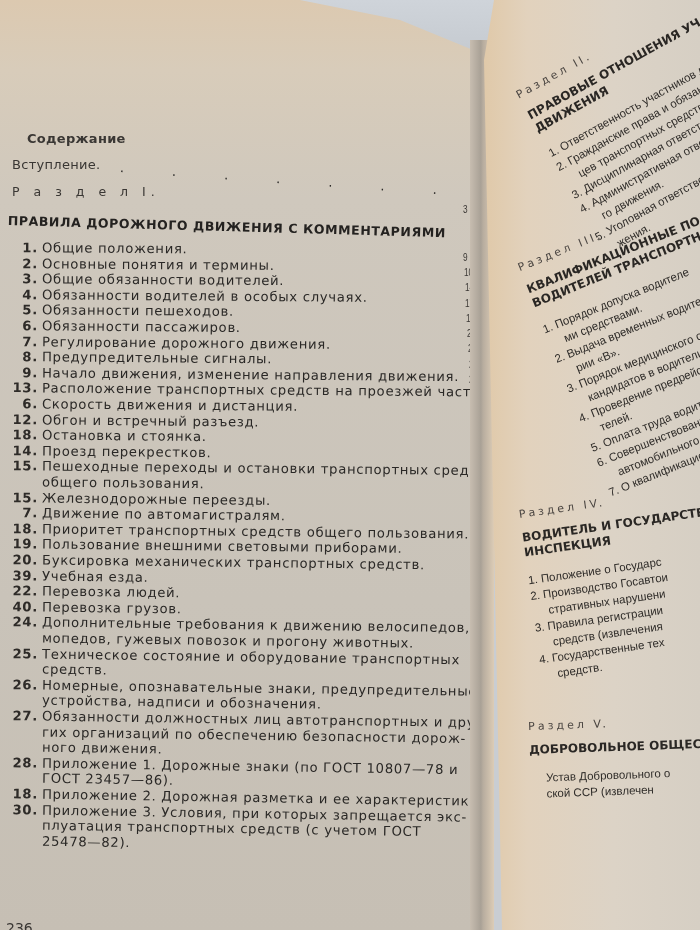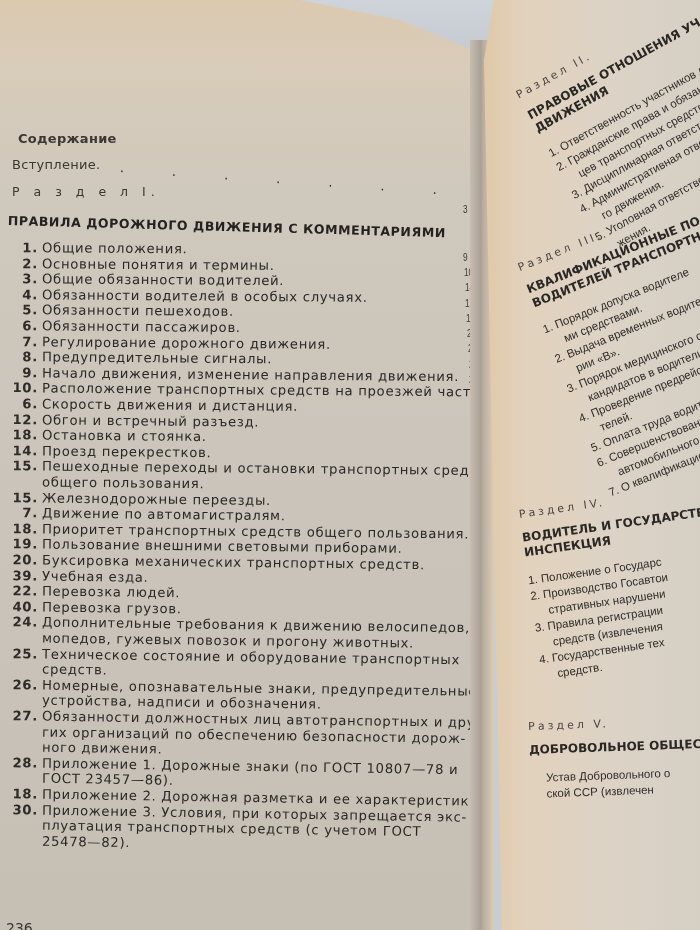--- a/index.html
+++ b/index.html
@@ -17,21 +17,21 @@
     }
     .gutter {
       position: absolute; left: 470px; top: 40px; width: 24px; height: 890px;
       background: linear-gradient(90deg, #c7bdb0 0%, #a9a196 45%, #b8ad9f 55%, #dcccb6 100%);
     }
     .right-page {
       position: absolute; left: 484px; top: 0; width: 216px; height: 930px;
       background: linear-gradient(90deg, #e0c9a9 0%, #e2d2bd 20%, #dcd3c6 60%, #d6cfc4 100%);
       clip-path: polygon(10px 0, 216px 0, 216px 930px, 18px 930px, 0 60px);
     }
-    .toc-heading { position: absolute; left: 18px; top: 131px; font-size: 13px; font-weight: bold; letter-spacing: 0.3px; color: #3a3734; }
+    .toc-heading { position: absolute; left: 27px; top: 131px; font-size: 13px; font-weight: bold; letter-spacing: 0.3px; color: #3a3734; }
     .intro-row { position: absolute; left: 12px; top: 157px; font-size: 13px; color: #3a3734; letter-spacing: 0.3px; }
     .dots-row { position: absolute; font-size: 13px; letter-spacing: 22px; color: #2a2826; white-space: nowrap; }
     .section-label { position: absolute; left: 12px; top: 184px; font-size: 12.5px; letter-spacing: 5px; color: #3a3734; }
     .page-no { position: absolute; font-family: "Liberation Sans Narrow","Liberation Sans", sans-serif; font-size: 11px; color: #3a3734; transform: scaleX(0.75); transform-origin: left; }
     .section-title {
       position: absolute; left: 8px; top: 213px; font-size: 12.5px; font-weight: bold; letter-spacing: 0.6px;
       white-space: nowrap; transform: rotate(1.6deg); transform-origin: left top; color: #242220;
     }
     .toc-list { position: absolute; left: 0; top: 240px; width: 480px; }
     .toc-line {
@@ -75,21 +75,21 @@
       <div class="toc-line" style="top: 62.4px; transform: rotate(0.46deg);"><span class="toc-num">5.</span><span>Обязанности пешеходов.</span></div>
       <div class="page-no" style="left: 466.2px; top: 71.8px;">18</div>
       <div class="toc-line" style="top: 78px; transform: rotate(0.475deg);"><span class="toc-num">6.</span><span>Обязанности пассажиров.</span></div>
       <div class="page-no" style="left: 467px; top: 87.1px;">20</div>
       <div class="toc-line" style="top: 93.6px; transform: rotate(0.49deg);"><span class="toc-num">7.</span><span>Регулирование дорожного движения.</span></div>
       <div class="page-no" style="left: 467.8px; top: 102.4px;">21</div>
       <div class="toc-line" style="top: 109.2px; transform: rotate(0.505deg);"><span class="toc-num">8.</span><span>Предупредительные сигналы.</span></div>
       <div class="page-no" style="left: 468.6px; top: 117.7px;">24</div>
       <div class="toc-line" style="top: 124.8px; transform: rotate(0.52deg);"><span class="toc-num">9.</span><span>Начало движения, изменение направления движения.</span></div>
       <div class="page-no" style="left: 469.4px; top: 133px;">27</div>
-      <div class="toc-line" style="top: 140.4px; transform: rotate(0.535deg);"><span class="toc-num">10.</span><span>Расположение транспортных средств на проезжей части.</span></div>
+      <div class="toc-line" style="top: 140.4px; transform: rotate(0.535deg);"><span class="toc-num">13.</span><span>Расположение транспортных средств на проезжей части.</span></div>
       <div class="page-no" style="left: 470.2px; top: 148.3px;">29</div>
       <div class="toc-line" style="top: 156px; transform: rotate(0.55deg);"><span class="toc-num">6.</span><span>Скорость движения и дистанция.</span></div>
       <div class="page-no" style="left: 471px; top: 163.6px;">31</div>
       <div class="toc-line" style="top: 171.6px; transform: rotate(0.565deg);"><span class="toc-num">12.</span><span>Обгон и встречный разъезд.</span></div>
       <div class="page-no" style="left: 471.8px; top: 178.9px;">35</div>
       <div class="toc-line" style="top: 187.2px; transform: rotate(0.58deg);"><span class="toc-num">18.</span><span>Остановка и стоянка.</span></div>
       <div class="page-no" style="left: 472.6px; top: 194.2px;">37</div>
       <div class="toc-line" style="top: 202.8px; transform: rotate(0.595deg);"><span class="toc-num">14.</span><span>Проезд перекрестков.</span></div>
       <div class="page-no" style="left: 473.4px; top: 209.5px;">38</div>
       <div class="toc-line" style="top: 218.4px; transform: rotate(0.61deg);"><span class="toc-num">15.</span><span>Пешеходные переходы и остановки транспортных средств</span></div>

